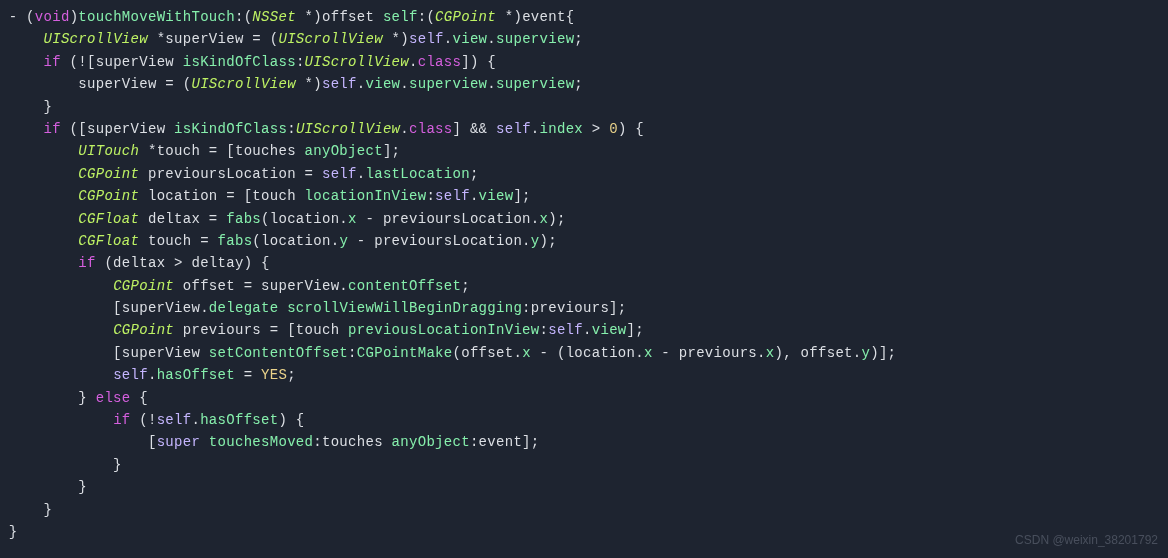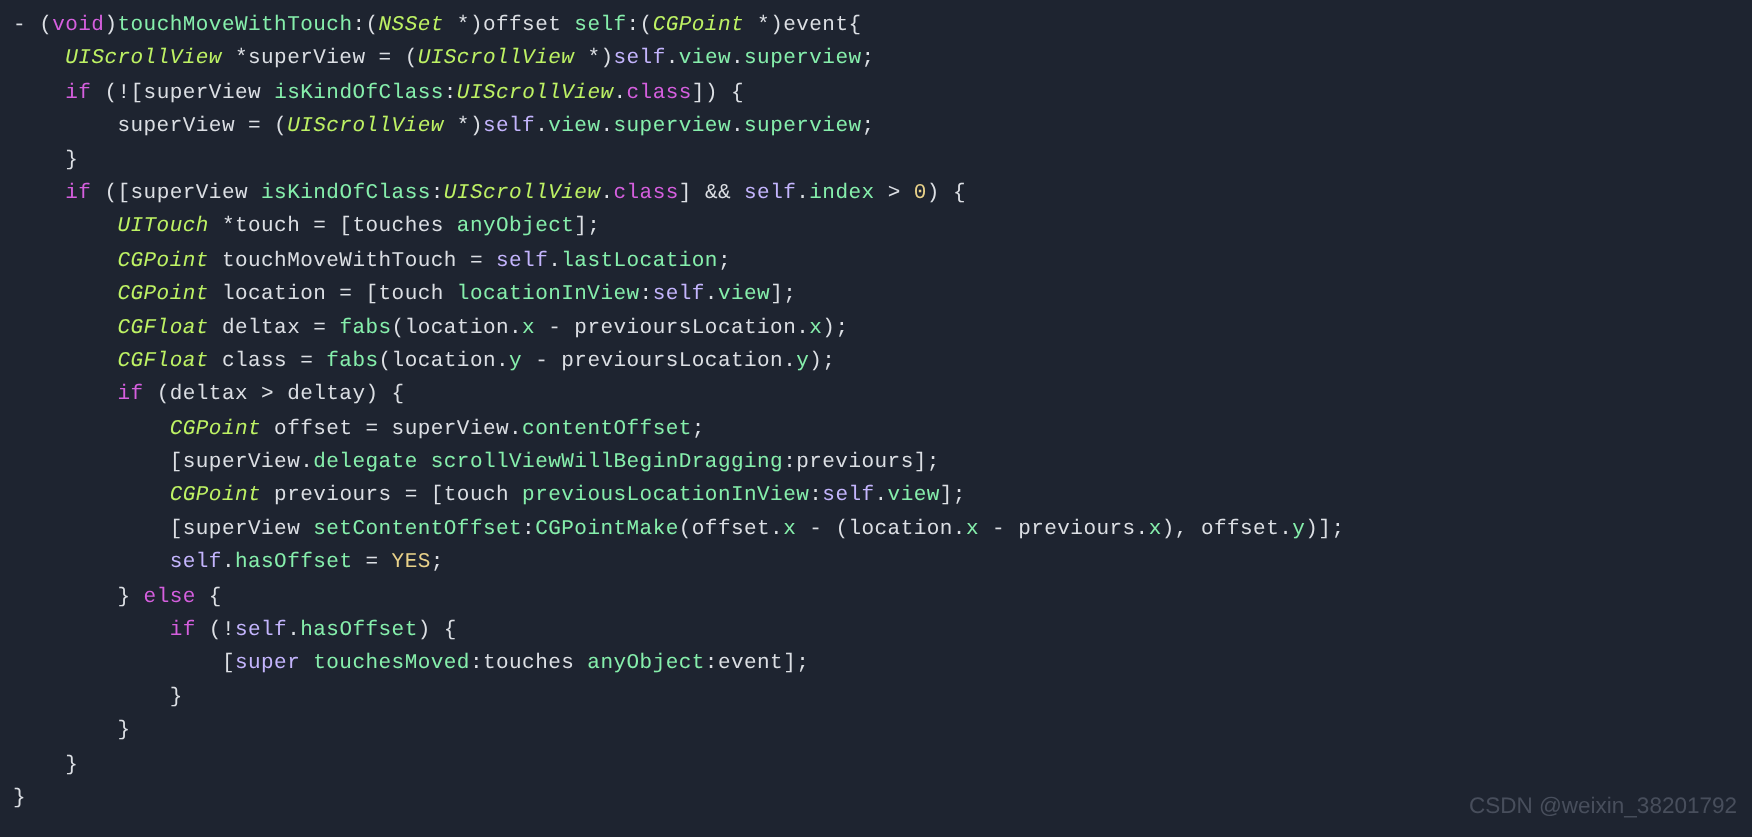--- a/index.html
+++ b/index.html
@@ -27,38 +27,38 @@
   .m   { color: #86efac; }       
   .s   { color: #c4b5fd; margin-top: 21px; }       
   .n   { color: #e9d28a; }       
   .p   { color: #dcdfe4; }       
   .watermark {
     position: absolute;
     bottom: 8px;
     right: 10px;
     color: #6b7280;
     opacity: 0.55;
-    font-size: 15px;
+    font-size: 12px;
     font-family: sans-serif;
   }
 </style>
 </head>
 <body>
 
 <pre id="code"><span class="p"> - (</span><span class="k">void</span><span class="p">)</span><span class="m">touchMoveWithTouch</span><span class="p">:(</span><span class="t">NSSet</span><span class="p"> *)offset </span><span class="m">self</span><span class="p">:(</span><span class="t">CGPoint</span><span class="p"> *)event{</span>
 <span class="p">     </span><span class="t">UIScrollView</span><span class="p"> *superView = (</span><span class="t">UIScrollView</span><span class="p"> *)</span><span class="s">self</span><span class="p">.</span><span class="m">view</span><span class="p">.</span><span class="m">superview</span><span class="p">;</span>
 <span class="p">     </span><span class="k">if</span><span class="p"> (!</span><span class="p">[superView </span><span class="m">isKindOfClass</span><span class="p">:</span><span class="t">UIScrollView</span><span class="p">.</span><span class="k">class</span><span class="p">]) {</span>
 <span class="p">         superView = (</span><span class="t">UIScrollView</span><span class="p"> *)</span><span class="s">self</span><span class="p">.</span><span class="m">view</span><span class="p">.</span><span class="m">superview</span><span class="p">.</span><span class="m">superview</span><span class="p">;</span>
 <span class="p">     }</span>
 <span class="p">     </span><span class="k">if</span><span class="p"> ([superView </span><span class="m">isKindOfClass</span><span class="p">:</span><span class="t">UIScrollView</span><span class="p">.</span><span class="k">class</span><span class="p">] &amp;&amp; </span><span class="s">self</span><span class="p">.</span><span class="m">index</span><span class="p"> &gt; </span><span class="n">0</span><span class="p">) {</span>
 <span class="p">         </span><span class="t">UITouch</span><span class="p"> *touch = [touches </span><span class="m">anyObject</span><span class="p">];</span>
-<span class="p">         </span><span class="t">CGPoint</span><span class="p"> touchMoveWithTouch = </span><span class="s">self</span><span class="p">.</span><span class="m">lastLocation</span><span class="p">;</span>
+<span class="p">         </span><span class="t">CGPoint</span><span class="p"> previoursLocation = </span><span class="s">self</span><span class="p">.</span><span class="m">lastLocation</span><span class="p">;</span>
 <span class="p">         </span><span class="t">CGPoint</span><span class="p"> location = [touch </span><span class="m">locationInView</span><span class="p">:</span><span class="s">self</span><span class="p">.</span><span class="m">view</span><span class="p">];</span>
 <span class="p">         </span><span class="t">CGFloat</span><span class="p"> deltax = </span><span class="m">fabs</span><span class="p">(location.</span><span class="m">x</span><span class="p"> - previoursLocation.</span><span class="m">x</span><span class="p">);</span>
-<span class="p">         </span><span class="t">CGFloat</span><span class="p"> class = </span><span class="m">fabs</span><span class="p">(location.</span><span class="m">y</span><span class="p"> - previoursLocation.</span><span class="m">y</span><span class="p">);</span>
+<span class="p">         </span><span class="t">CGFloat</span><span class="p"> touch = </span><span class="m">fabs</span><span class="p">(location.</span><span class="m">y</span><span class="p"> - previoursLocation.</span><span class="m">y</span><span class="p">);</span>
 <span class="p">         </span><span class="k">if</span><span class="p"> (deltax &gt; deltay) {</span>
 <span class="p">             </span><span class="t">CGPoint</span><span class="p"> offset = superView.</span><span class="m">contentOffset</span><span class="p">;</span>
 <span class="p">             [superView.</span><span class="m">delegate</span><span class="p"> </span><span class="m">scrollViewWillBeginDragging</span><span class="p">:previours];</span>
 <span class="p">             </span><span class="t">CGPoint</span><span class="p"> previours = [touch </span><span class="m">previousLocationInView</span><span class="p">:</span><span class="s">self</span><span class="p">.</span><span class="m">view</span><span class="p">];</span>
 <span class="p">             [superView </span><span class="m">setContentOffset</span><span class="p">:</span><span class="m">CGPointMake</span><span class="p">(offset.</span><span class="m">x</span><span class="p"> - (location.</span><span class="m">x</span><span class="p"> - previours.</span><span class="m">x</span><span class="p">), offset.</span><span class="m">y</span><span class="p">)];</span>
 <span class="p">             </span><span class="s">self</span><span class="p">.</span><span class="m">hasOffset</span><span class="p"> = </span><span class="n">YES</span><span class="p">;</span>
 <span class="p">         } </span><span class="k">else</span><span class="p"> {</span>
 <span class="p">             </span><span class="k">if</span><span class="p"> (!</span><span class="s">self</span><span class="p">.</span><span class="m">hasOffset</span><span class="p">) {</span>
 <span class="p">                 [</span><span class="s">super</span><span class="p"> </span><span class="m">touchesMoved</span><span class="p">:touches </span><span class="m">anyObject</span><span class="p">:event];</span>
 <span class="p">             }</span>

